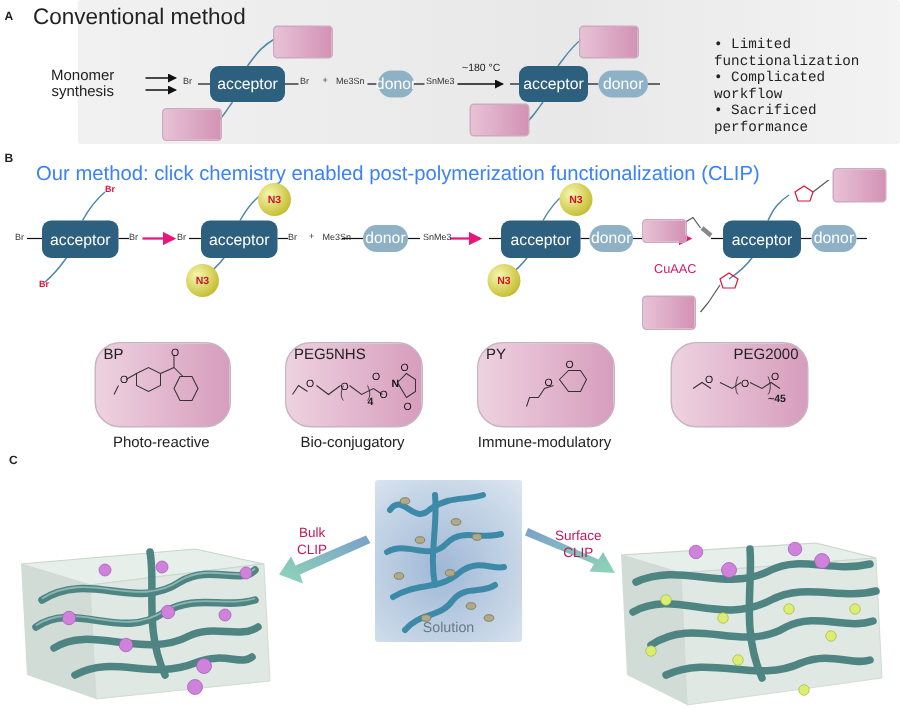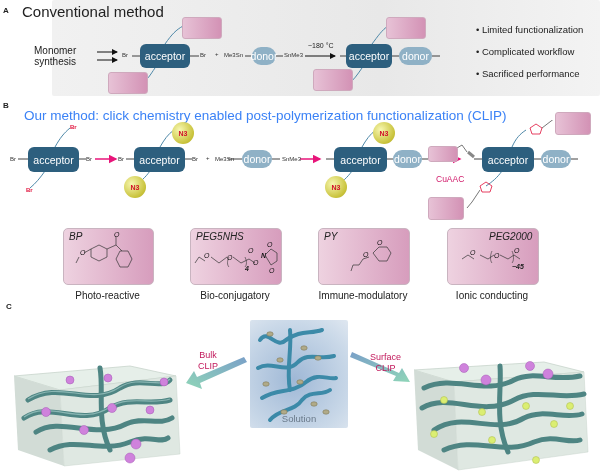--- a/index.html
+++ b/index.html
@@ -6,23 +6,23 @@
   body { width:600px; height:472px; position:relative; overflow:hidden; font-family:"Liberation Sans", sans-serif; color:#222; }
   .abs { position:absolute; }
   .plabel { font-weight:bold; font-size:8px; }
   .panelA { left:52px; top:0; width:548px; height:96px; background:linear-gradient(90deg,#f1f1f1,#e8e8e8 60%,#f3f3f3); border-radius:2px; }
   .titleA { font-size:15px; color:#222; }
   .titleB { font-size:13.5px; color:#3b82f6; }
   .acc { background:#2d5f7e; color:#fff; border-radius:6px; font-size:10.5px; display:flex; align-items:center; justify-content:center; }
   .don { background:#8fb1c6; color:#fff; border-radius:9px; font-size:10.5px; display:flex; align-items:center; justify-content:center; }
   .pink { background:linear-gradient(90deg,#e7c2d6,#d392b5); border:1px solid #cfa9bd; border-radius:3px; }
   .small { font-size:6px; color:#333; }
-  .bullet { font-size:9.5px; color:#222; }
+  .bullet { font-size:9.5px; color:#222;font-family:Liberation Mono, monospace; }
   .n3 { width:22px; height:22px; border-radius:50%; background:radial-gradient(circle at 35% 35%,#f7f7b0,#c8c23a 70%,#a49d1c); display:flex; align-items:center; justify-content:center; color:#d0102a; font-size:7px; font-weight:bold; }
-  .card { background:linear-gradient(90deg,#eed2e0,#d79dbd); border:1px solid #c9b4c0; border-radius:5px;font-style:italic; }
+  .card { background:linear-gradient(90deg,#eed2e0,#d79dbd); border:1px solid #c9b4c0; border-radius:17px; }
   .cardtitle { font-size:10px; color:#222; }
   .caption { font-size:10px; color:#222; text-align:center; }
   .red { color:#e0103a; }
   .mag { color:#d11a6a; }
   .clip { font-size:9px; color:#c2185b; text-align:center; line-height:11px; }
 </style>
 </head>
 <body>
 
 <div class="abs plabel" style="left:3px;top:6px;">A</div>
@@ -203,21 +203,20 @@
   <svg class="abs" style="left:0;top:0;" width="90" height="55">
     <path d="M14,30 L20,26 L26,30 M32,26 L40,30 L46,26 M52,26 L60,30 L66,26 L72,30" stroke="#333" stroke-width="0.7" fill="none"></path>
     <text x="22" y="26" font-size="7" fill="#111" font-family="Liberation Sans, sans-serif">O</text>
     <text x="46" y="29" font-size="7" fill="#111" font-family="Liberation Sans, sans-serif">O</text>
     <text x="66" y="24" font-size="7" fill="#111" font-family="Liberation Sans, sans-serif">O</text>
     <path d="M44,22 C42,26 42,32 44,34 M64,22 C66,26 66,32 64,34" stroke="#333" stroke-width="0.6" fill="none"></path>
   </svg>
   <span class="abs" style="left:64px;top:34px;font-size:7px;font-weight:bold;">~45</span>
 </div>
 <div class="abs caption" style="left:440px;top:290px;width:104px;line-height:11px;">
-  <div>Ionic conducting</div>
 </div>
 
 <div class="abs plabel" style="left:6px;top:302px;">C</div>
 
 <div class="abs" style="left:250px;top:320px;width:98px;height:108px;background:radial-gradient(circle at 45% 55%,#9fb8d6,#c9d8e8 70%,#dfe7f0);border-radius:2px;"></div>
 <svg class="abs" style="left:250px;top:320px;" width="98" height="108">
   <g stroke="#3c8aa8" stroke-width="4" fill="none" stroke-linecap="round">
     <path d="M10,20 C18,8 26,30 36,20 C50,10 60,14 72,10"></path>
     <path d="M8,48 C22,40 36,55 48,42 C58,32 70,40 84,36"></path>
     <path d="M12,78 C28,68 42,74 56,62 C68,52 78,60 86,58"></path>

